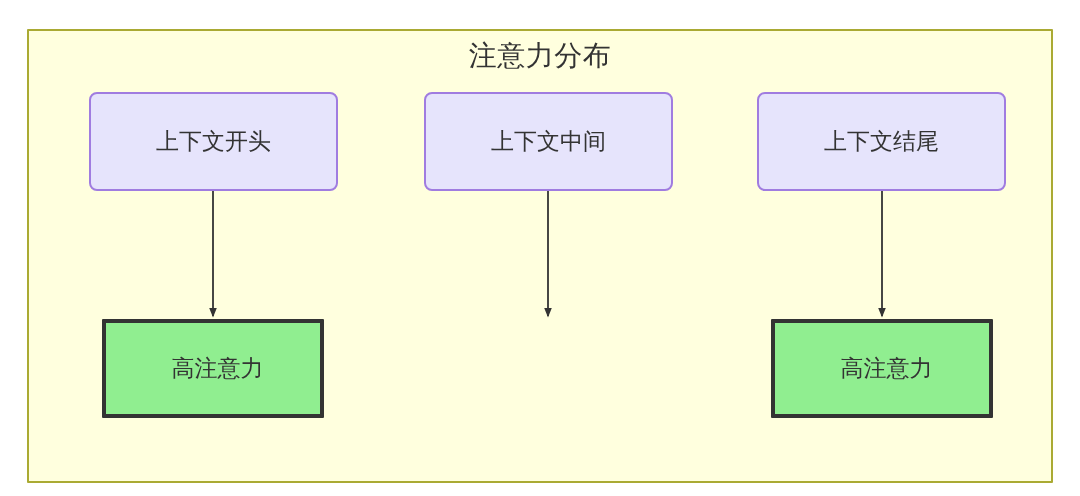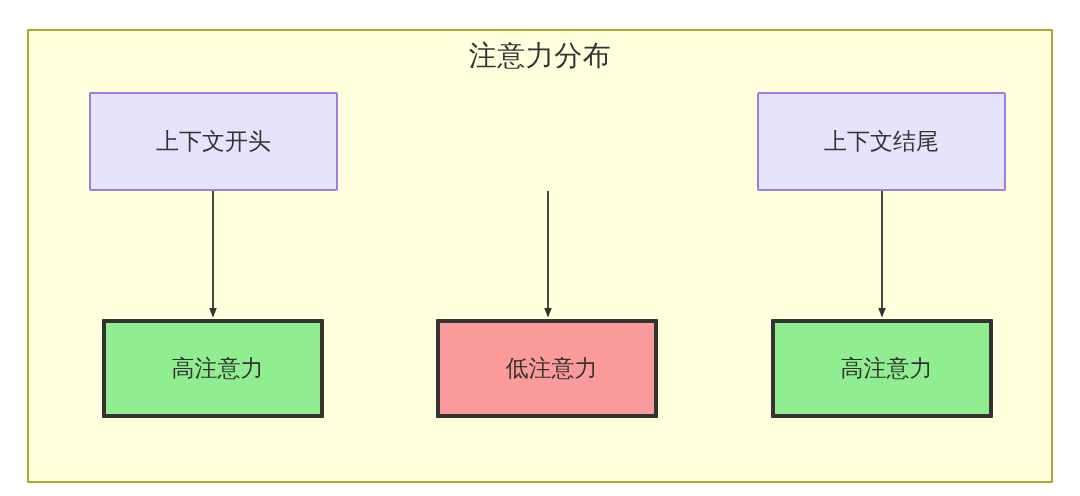--- a/index.html
+++ b/index.html
@@ -48,21 +48,21 @@
     white-space: nowrap;
   }
 
   
   .node-top {
     position: absolute;
     box-sizing: border-box;
     height: 99px;
     background: #e6e4fc;
     border: 2px solid #a07ce0;
-    border-radius: 2px;
+    border-radius: 8px;
     display: flex;
     align-items: center;
     justify-content: center;
     font-size: 23px;
     color: #333333;
     white-space: nowrap;
   }
   .node-top.c1 { left: 89px;  top: 92px; width: 249px; }
   .node-top.c2 { left: 424px; top: 92px; width: 249px; }
   .node-top.c3 { left: 757px; top: 92px; width: 249px; text-align: right; }
@@ -120,30 +120,30 @@
 
     <line x1="548" y1="191" x2="548" y2="316" stroke="#333333" stroke-width="1.8" marker-end="url(#arrowhead)"></line>
 
     <line x1="882" y1="191" x2="882" y2="316" stroke="#333333" stroke-width="1.8" marker-end="url(#arrowhead)"></line>
   </svg>
 
   <div class="node-top c1">
     <span>上下文开头</span>
   </div>
 
+  <div class="node-top c2">
+    <span>上下文中间</span>
+  </div>
 
   <div class="node-top c3">
     <span>上下文结尾</span>
   </div>
 
   <div class="node-bottom c1 fill-high">
     <span>高注意力</span>
   </div>
 
-  <div class="node-bottom c2 fill-low">
-    <span>低注意力</span>
-  </div>
 
   <div class="node-bottom c3 fill-high">
     <span>高注意力</span>
   </div>
 
 </div>
 
 </body></html>

